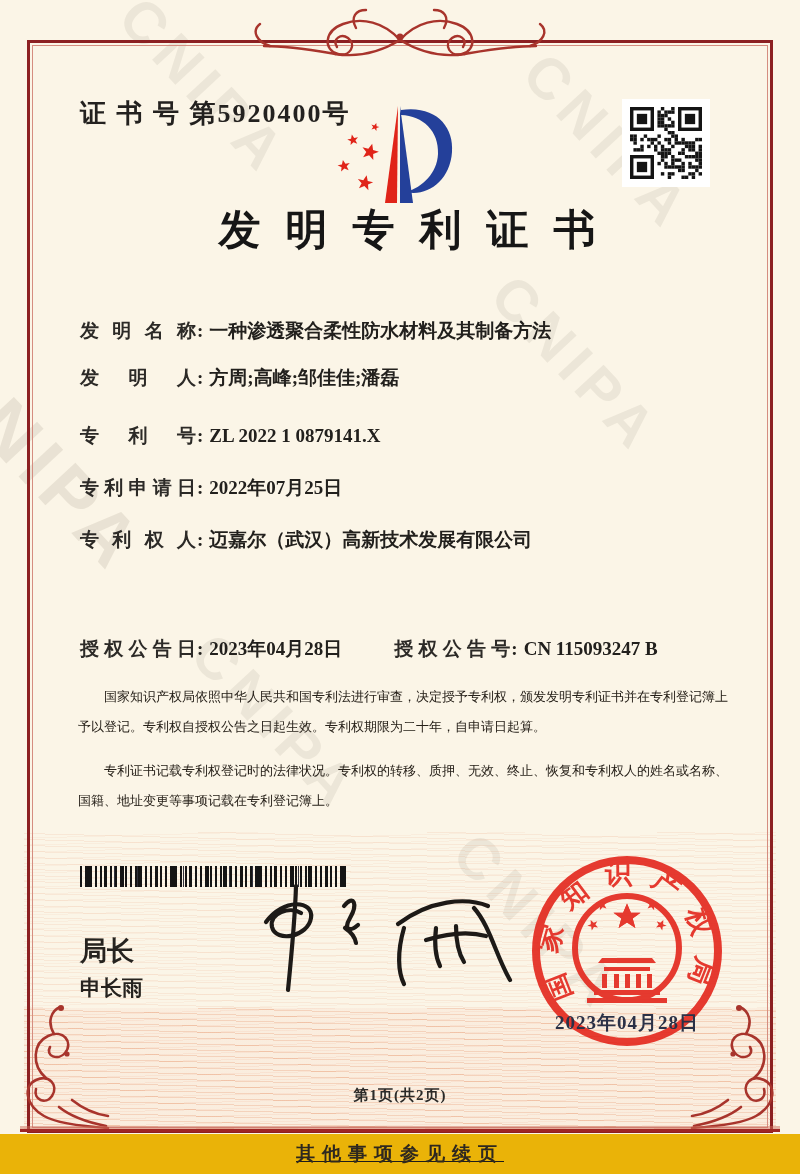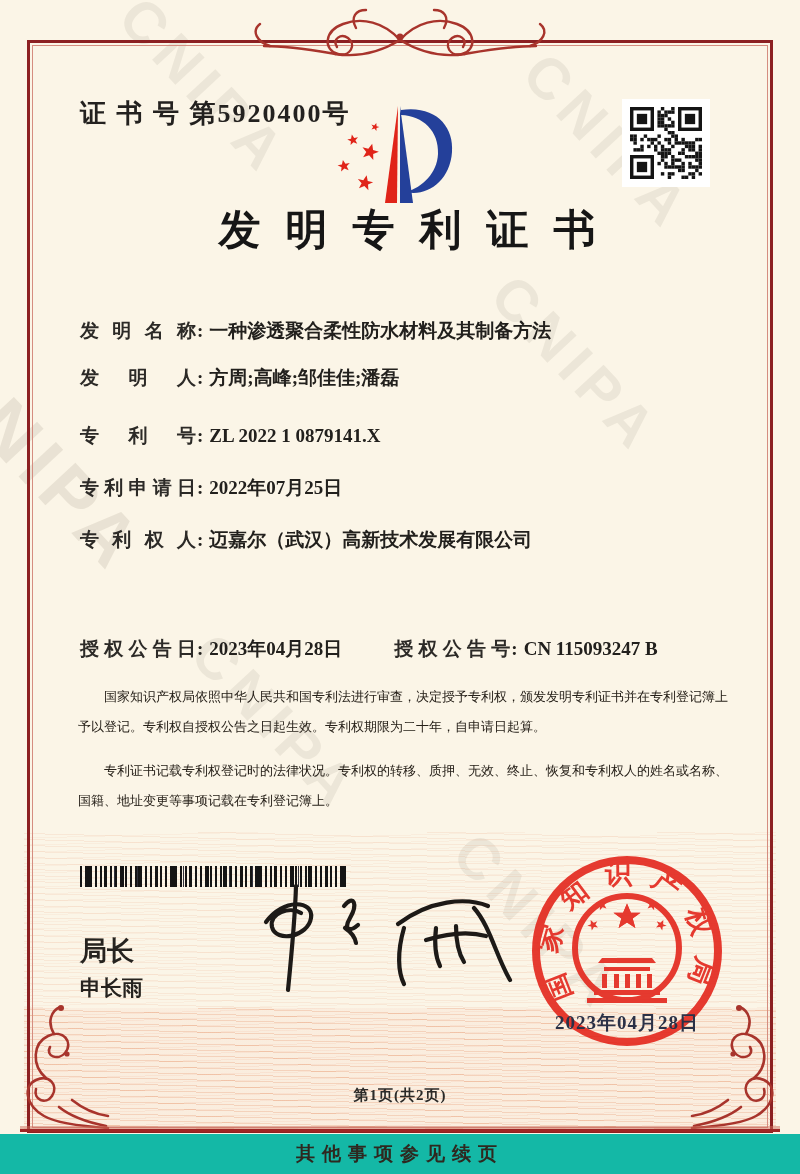--- a/index.html
+++ b/index.html
@@ -21,22 +21,22 @@
                repeating-linear-gradient(-1.5deg,rgba(224,124,78,.18) 0 1px,transparent 1px 7px);}
   .waves.strong{top:1008px;height:122px;opacity:.85;
     background:repeating-linear-gradient(1.5deg,rgba(228,126,80,.34) 0 1px,rgba(250,228,212,.55) 1px 6px),
                repeating-linear-gradient(-1.5deg,rgba(228,126,80,.22) 0 1px,transparent 1px 7px);}
   
   .frame{position:absolute;left:27px;top:40px;width:740px;height:1087px;
          border:3px solid #8c2022;pointer-events:none;}
   .frame::after{content:'';position:absolute;inset:2px;border:1px solid #d58d80;}
   .bottom-rule{position:absolute;left:20px;right:20px;top:1129px;height:3px;background:#9e2524;
                box-shadow:0 -3px 0 rgba(205,110,92,.5);}
-  .bottom-strip{position:absolute;left:0;right:0;top:1134px;height:40px;background:#14b8a6;
-                display:flex;align-items:center;justify-content:center;}
+  .bottom-strip{position:absolute;left:0;right:0;top:1134px;height:40px;background:#eab308;
+                display:flex;align-items:center;justify-content:center;text-decoration:underline;}
   .bottom-note{font-size:19px;letter-spacing:7px;color:#2e281f;font-weight:bold;}
   
   .orn{position:absolute;pointer-events:none;}
   .orn-top{left:230px;top:4px;}
   .orn-bl{left:12px;top:1004px;}
   .orn-br{right:12px;top:1004px;transform:scaleX(-1);}
   
   .cert-no{position:absolute;left:80px;top:96px;font-size:26px;font-weight:bold;letter-spacing:2px;color:#23211f;}
   .qr-wrap{position:absolute;left:622px;top:99px;width:88px;height:88px;background:#ffffff;
            display:flex;align-items:center;justify-content:center;}

